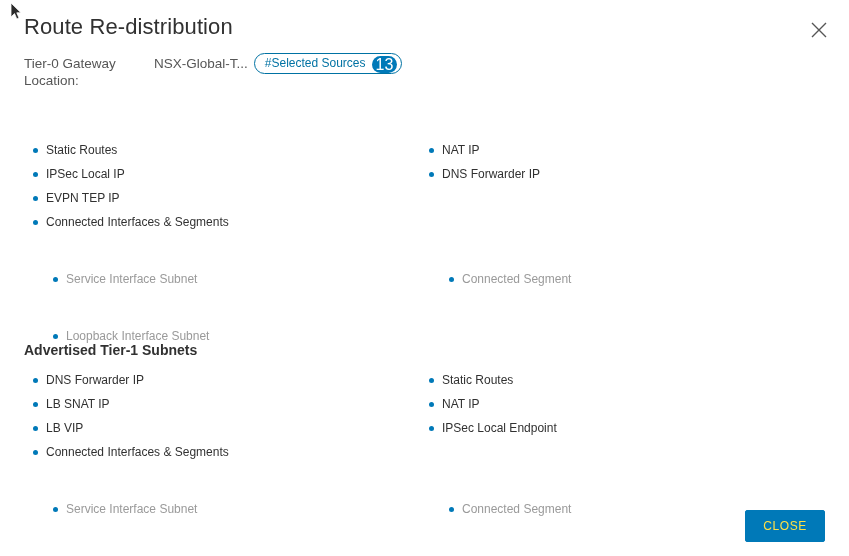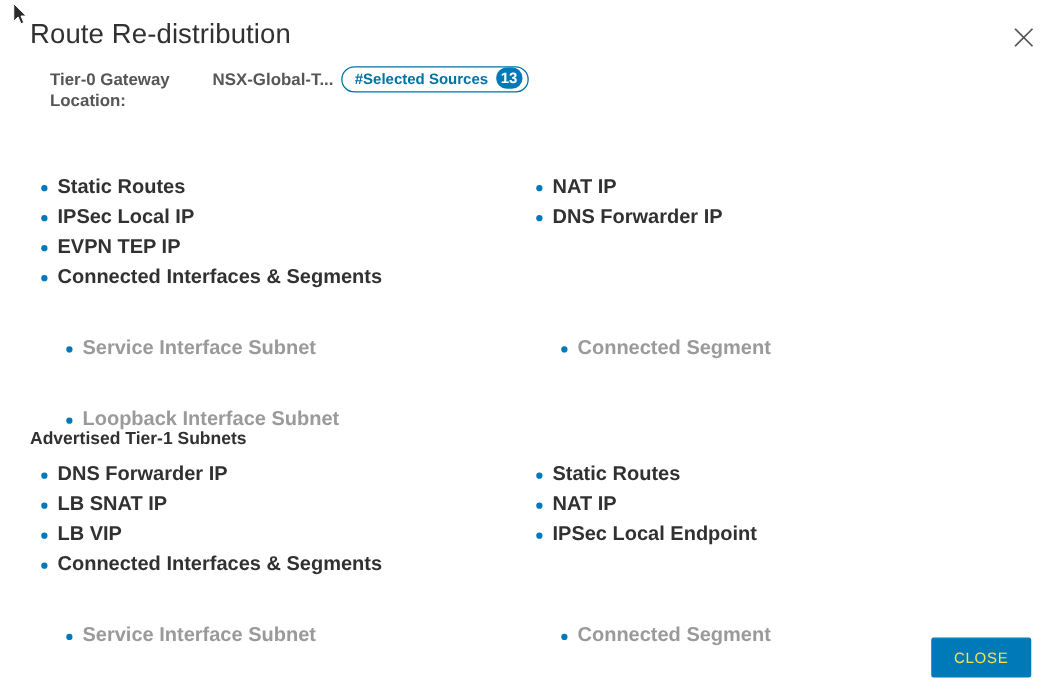--- a/index.html
+++ b/index.html
@@ -46,63 +46,62 @@
     right: 18px;
     top: 18px;
     width: 24px;
     height: 24px;
     cursor: pointer;
   }
   .close-x svg { display: block; }
 
   .meta-row {
     position: absolute;
-    left: 40px;
+    left: 24px;
     top: 55px;
     width: 700px;
     display: flex;
     align-items: flex-start;
-    font-weight: bold;
   }
   .meta-label {
     font-size: 13.5px;
     color: #565656;
     line-height: 17px;
     width: 120px;
   }
   .meta-value {
     font-size: 13.5px;
     color: #565656;
     line-height: 17px;
     margin-left: 10px;
     white-space: nowrap;
   }
   .pill {
     margin-left: 6px;
     display: inline-flex;
-    align-items: flex-start;
+    align-items: flex-end;
     border: 1px solid #0072a3;
     border-radius: 12px;
     height: 21px;
     padding: 0 4px 0 10px;
     background: #fff;
     cursor: pointer;
     position: relative;
     top: -2px;
   }
   .pill-label {
     font-size: 12px;
     color: #0072a3;
     line-height: 19px;
   }
   .pill-badge {
     margin-left: 6px;
     background: #0079b8;
     color: #fff;
-    font-size: 12px;
+    font-size: 16px;
     border-radius: 9px;
     min-width: 18px;
     height: 17px;
     line-height: 17px;
     text-align: center;
     padding: 0 4px;
   }
 
   .section {
     position: absolute;
@@ -121,25 +120,24 @@
   .col {
     width: 396px;
   }
   ul.tree {
     list-style: none;
     margin: 0;
     padding: 0;
   }
   ul.tree li {
     position: relative;
-    font-size: 16px;
+    font-size: 12px;
     line-height: 24px;
     padding-left: 22px;
     color: #313131;
-    font-weight: bold;
   }
   ul.tree li.sub {
     padding-left: 42px;
     color: #9a9a9a;
     margin-top: 33px;
   }
   ul.tree li::before {
     content: "";
     position: absolute;
     left: 9px;

